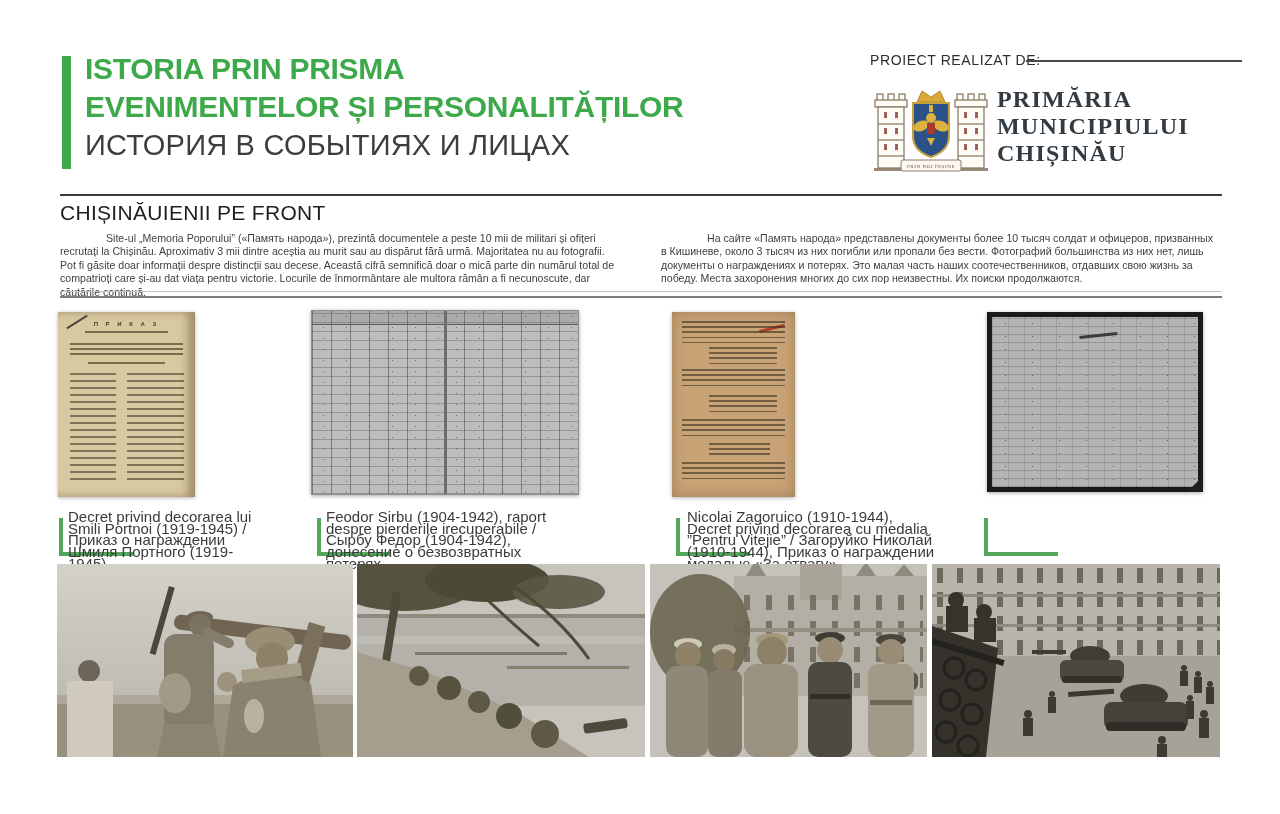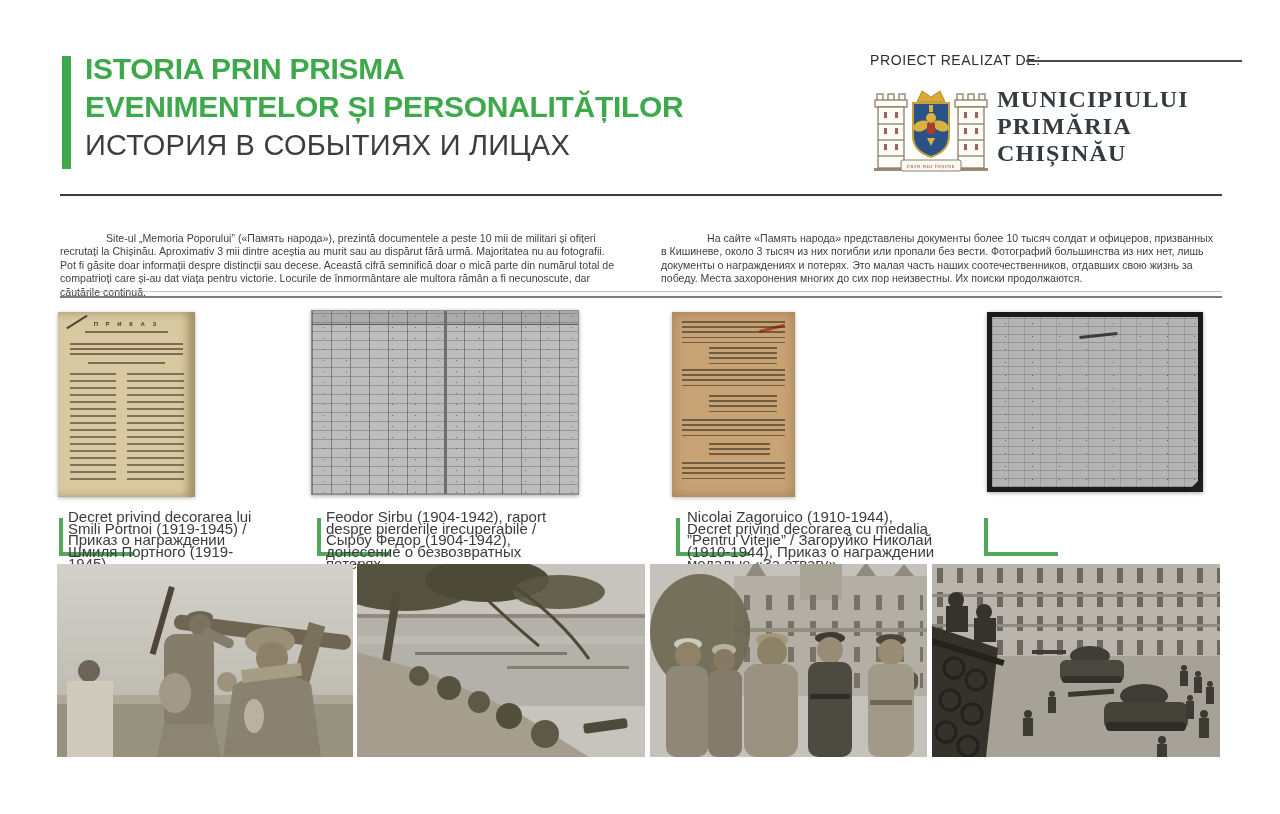--- a/index.html
+++ b/index.html
@@ -130,27 +130,28 @@
         <ellipse cx="69" cy="44" rx="8" ry="5" fill="#dcb23f" transform="rotate(22 69 44)"></ellipse>
         <rect x="55" y="41" width="8" height="11" rx="1" fill="#a93b2c"></rect>
         <polygon points="55,56 63,56 59,64" fill="#dcb23f"></polygon>
       </g>
 
       <rect x="29" y="78" width="60" height="11" rx="2" fill="#fbf8f1" stroke="#8d7c68" stroke-width="1"></rect>
       <text x="59" y="86" text-anchor="middle" font-size="5" letter-spacing="0.6" fill="#7c4a38" font-family="Liberation Serif, serif">PRIN NOI ÎNȘINE</text>
     </svg>
   </div>
   <div class="abs logo-text">
+    <div>PRIMĂRIA</div>
     <div>MUNICIPIULUI</div>
-    <div>PRIMĂRIA</div>
     <div>CHIȘINĂU</div>
   </div>
 
   <div class="abs divider-top"></div>
 
+  <div class="abs sec-heading h-left">CHIȘINĂUIENII PE FRONT</div>
   <div class="abs para p-left">Site-ul „Memoria Poporului” («Память народа»), prezintă documentele a peste 10 mii de militari și ofițeri recrutați la Chișinău. Aproximativ 3 mii dintre aceștia au murit sau au dispărut fără urmă. Majoritatea nu au fotografii. Pot fi găsite doar informații despre distincții sau decese. Această cifră semnifică doar o mică parte din numărul total de compatrioți care și-au dat viața pentru victorie. Locurile de înmormântare ale multora rămân a fi necunoscute, dar căutările continuă.</div>
   <div class="abs para p-right">На сайте «Память народа» представлены документы более 10 тысяч солдат и офицеров, призванных в Кишиневе, около 3 тысяч из них погибли или пропали без вести. Фотографий большинства из них нет, лишь документы о награждениях и потерях. Это малая часть наших соотечественников, отдавших свою жизнь за победу. Места захоронения многих до сих пор неизвестны. Их поиски продолжаются.</div>
 
   <div class="abs divider-mid"></div>
 
   <div class="abs doc doc1">
     <div class="abs d1-mark"></div>
     <div class="abs d1-title">П Р И К А З</div>
     <div class="abs d1-sub t-lines"></div>
     <div class="abs d1-intro t-lines"></div>

